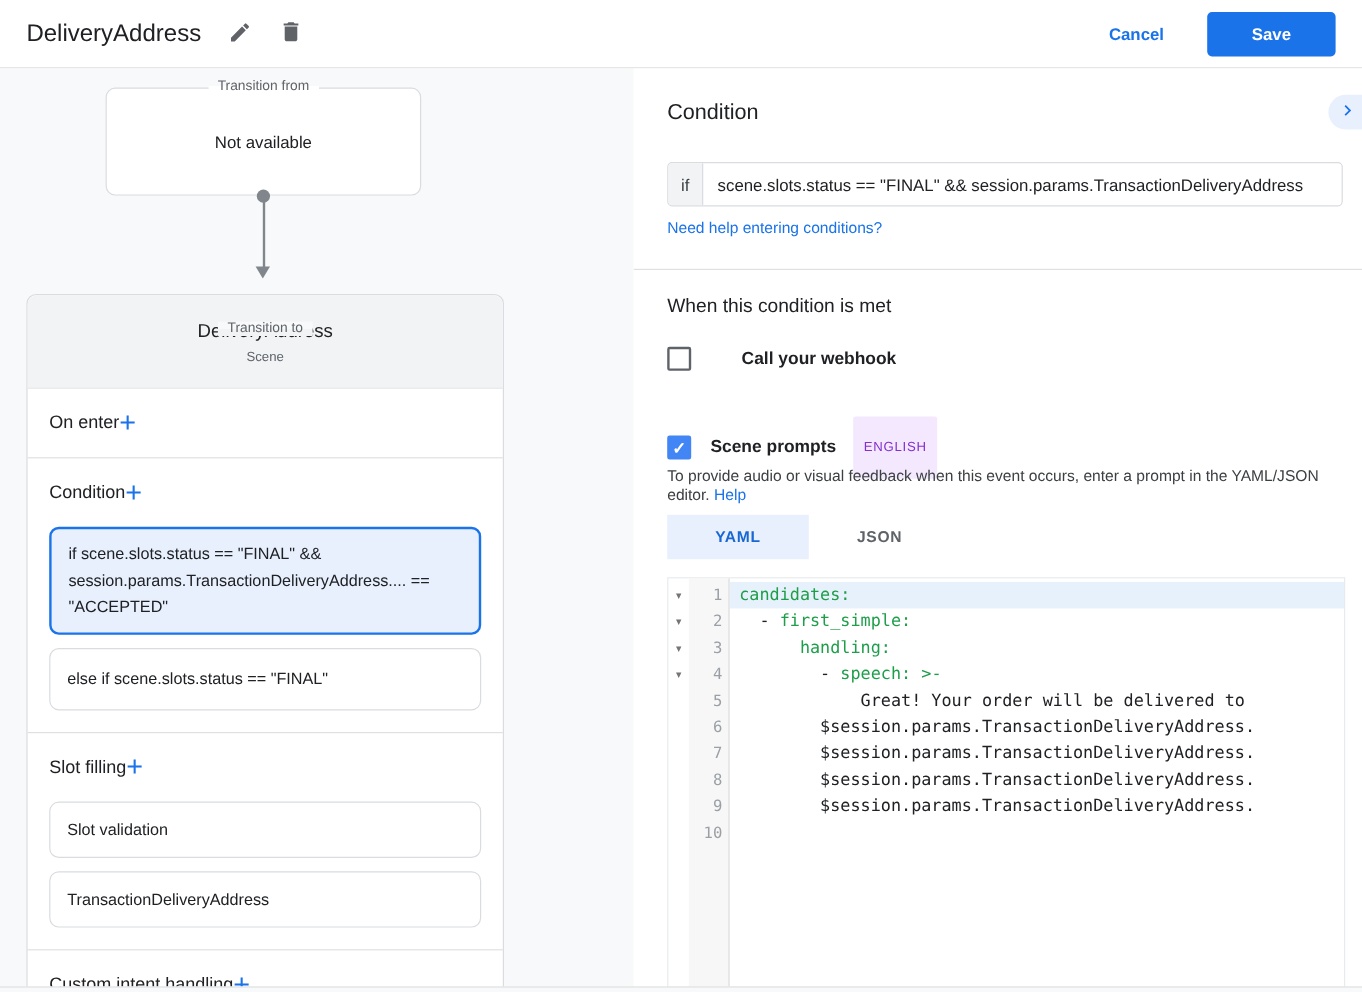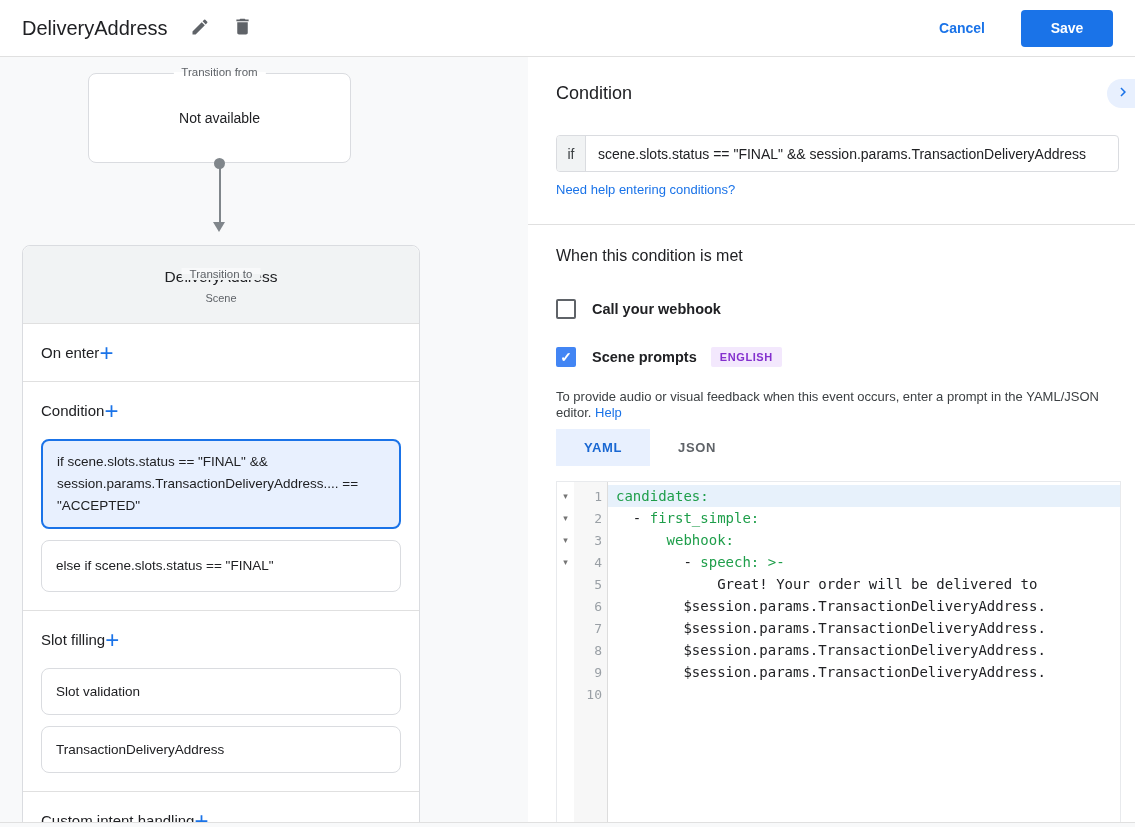--- a/index.html
+++ b/index.html
@@ -6,21 +6,21 @@
   html,body { width:1135px; height:827px; overflow:hidden; }
   body { font-family:"Liberation Sans", sans-serif; background:#fff; color:#202124; position:relative; }
 
   
   .topbar { height:57px; background:#fff; border-bottom:1px solid #e0e0e0; display:flex; align-items:center; padding:0 22px; }
   .topbar-title { font-size:20px; color:#202124; }
   .icon-btn { border:none; background:transparent; margin-left:22px; cursor:pointer; display:flex; align-items:center; }
   .icon-btn svg { fill:#5f6368; }
   .topbar-spacer { flex:1; }
   .cancel-btn { color:#1a73e8; font-size:14px; font-weight:bold; background:transparent; border:none; margin-right:36px; cursor:pointer; }
-  .save-btn { background:#1a73e8; color:#fff; font-size:14px; font-weight:bold; border:none; border-radius:4px; width:92px; height:37px; cursor:pointer; }
+  .save-btn { background:#1a73e8; color:#fff; font-size:14px; font-weight:bold; border:none; border-radius:4px; width:107px; height:37px; cursor:pointer; }
 
   
   .main { display:flex; height:770px; }
   .left-pane { width:528px; background:#f8f9fa; position:relative; overflow:hidden; }
   .right-pane { flex:1; background:#fff; position:relative; overflow:hidden; }
 
   
   .labeled-box { position:absolute; border:1px solid #dadce0; border-radius:8px; }
   .float-label { position:absolute; top:-8px; left:50%; transform:translateX(-50%); padding:0 8px; font-size:11.5px; color:#5f6368; white-space:nowrap; }
   .from-box { left:88px; top:16px; width:263px; height:90px; background:#fff; display:flex; align-items:center; justify-content:center; }
@@ -54,32 +54,32 @@
   .chevron-pill svg { fill:#1a73e8; }
 
   .if-row { position:absolute; left:28px; top:78px; right:16px; height:37px; display:flex; border:1px solid #dadce0; border-radius:4px; overflow:hidden; background:#fff; }
   .if-cell { width:29px; background:#f1f3f4; border-right:1px solid #dadce0; display:flex; align-items:center; justify-content:center; font-size:14px; color:#3c4043; }
   .if-value { flex:1; display:flex; align-items:center; padding:0 12px; font-size:14px; color:#202124; white-space:nowrap; overflow:hidden; }
   .help-link { position:absolute; left:28px; top:125px; font-size:13px; color:#1a73e8; text-decoration:none; }
   .rp-div { position:absolute; left:0; right:0; top:167px; border-top:1px solid #e0e0e0; }
 
   .when-title { position:absolute; left:28px; top:190px; font-size:16px; color:#202124; }
   .check-row { position:absolute; left:28px; display:flex; align-items:center; }
-  .row-webhook { top:242px; }
+  .row-webhook { top:232px;gap:26px; }
   .row-prompts { top:290px; }
   .checkbox { width:20px; height:20px; border:2px solid #5f6368; border-radius:2px; background:#fff; cursor:pointer; flex:none; }
   .checkbox.checked { background:#4285f4; border-color:#4285f4; color:#fff; display:flex; align-items:center; justify-content:center; font-size:14px; font-weight:bold; }
   .check-label { margin-left:16px; font-size:14.5px; font-weight:bold; color:#202124; }
-  .lang-badge { margin-left:14px; background:#f3e8fd; color:#8430ce; font-size:11px; font-weight:bold; letter-spacing:0.6px; padding:4px 9px; border-radius:2px; }
+  .lang-badge { margin-left:14px; background:#f3e8fd; color:#8430ce; font-size:11px; font-weight:normal; letter-spacing:0.6px; padding:20px 9px; border-radius:2px; }
 
   .prompt-desc { position:absolute; left:28px; top:332px; width:560px; font-size:13px; line-height:16px; color:#3c4043; }
   .prompt-desc a { color:#1a73e8; text-decoration:none; }
 
   .tabs { position:absolute; left:28px; top:372px; display:flex; }
-  .tab { width:94px; height:37px; display:flex; align-items:center; justify-content:center; font-size:13px; font-weight:bold; letter-spacing:0.6px; cursor:pointer; color:#5f6368; background:transparent; border:none; }
+  .tab { width:118px; height:37px; display:flex; align-items:center; justify-content:center; font-size:13px; font-weight:bold; letter-spacing:0.6px; cursor:pointer; color:#5f6368; background:transparent; border:none; }
   .tab.active { background:#e8f0fe; color:#1967d2; }
 
   
   .editor { position:absolute; left:28px; top:424px; right:14px; bottom:4px; border:1px solid #e8eaed; display:flex; background:#fff; font-family:"DejaVu Sans Mono", monospace; }
   .gutter { position:relative; width:51px; flex:none; }
   .gutter-bg { position:absolute; left:17px; top:0; bottom:0; width:34px; background:#f7f7f7; border-right:1px solid #ddd; }
   .gutter-rows { position:relative; padding-top:3px; }
   .grow { display:flex; height:22px; align-items:center; }
   .fold { width:17px; text-align:center; font-size:9px; color:#757575; cursor:pointer; font-family:"Liberation Sans", sans-serif; }
   .lnum { flex:1; text-align:right; padding-right:6px; font-size:13px; color:#9aa0a6; }
@@ -250,21 +250,21 @@
             </div>
           <div class="grow">
               <span class="fold"></span>
               <span class="lnum">10</span>
             </div>
         </div>
       </div>
       <div class="code">
         <div class="cl hl"><span class="pre"></span><span class="key">candidates:</span></div>
         <div class="cl"><span class="pre">  - </span><span class="key">first_simple:</span></div>
-        <div class="cl"><span class="pre">      </span><span class="key">webhook:</span></div>
+        <div class="cl"><span class="pre">      </span><span class="key">handling:</span></div>
         <div class="cl"><span class="pre">        - </span><span class="key">speech: &gt;-</span></div>
         <div class="cl"><span class="pre">            Great! Your order will be delivered to</span><span class="key"></span></div>
         <div class="cl"><span class="pre">        $session.params.TransactionDeliveryAddress.</span><span class="key"></span></div>
         <div class="cl"><span class="pre">        $session.params.TransactionDeliveryAddress.</span><span class="key"></span></div>
         <div class="cl"><span class="pre">        $session.params.TransactionDeliveryAddress.</span><span class="key"></span></div>
         <div class="cl"><span class="pre">        $session.params.TransactionDeliveryAddress.</span><span class="key"></span></div>
         <div class="cl"><span class="pre"></span><span class="key"></span></div>
       </div>
     </div>
   </div>

